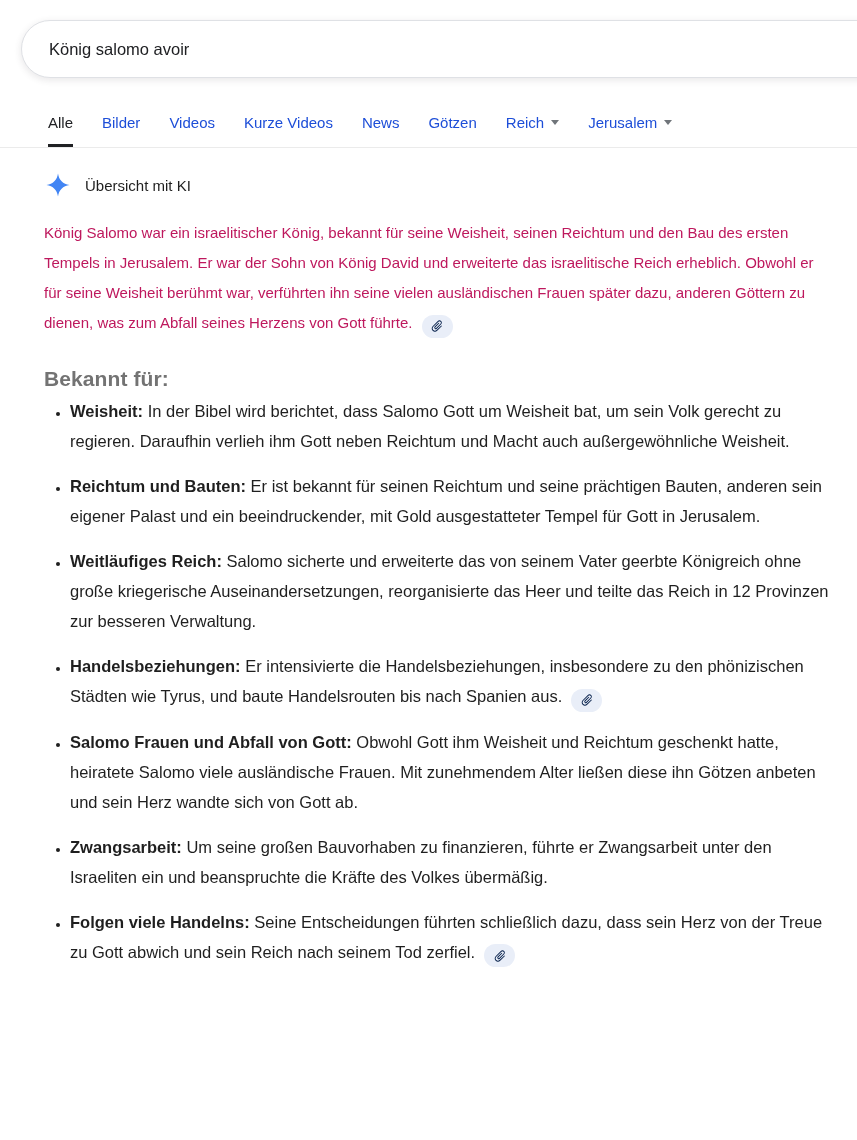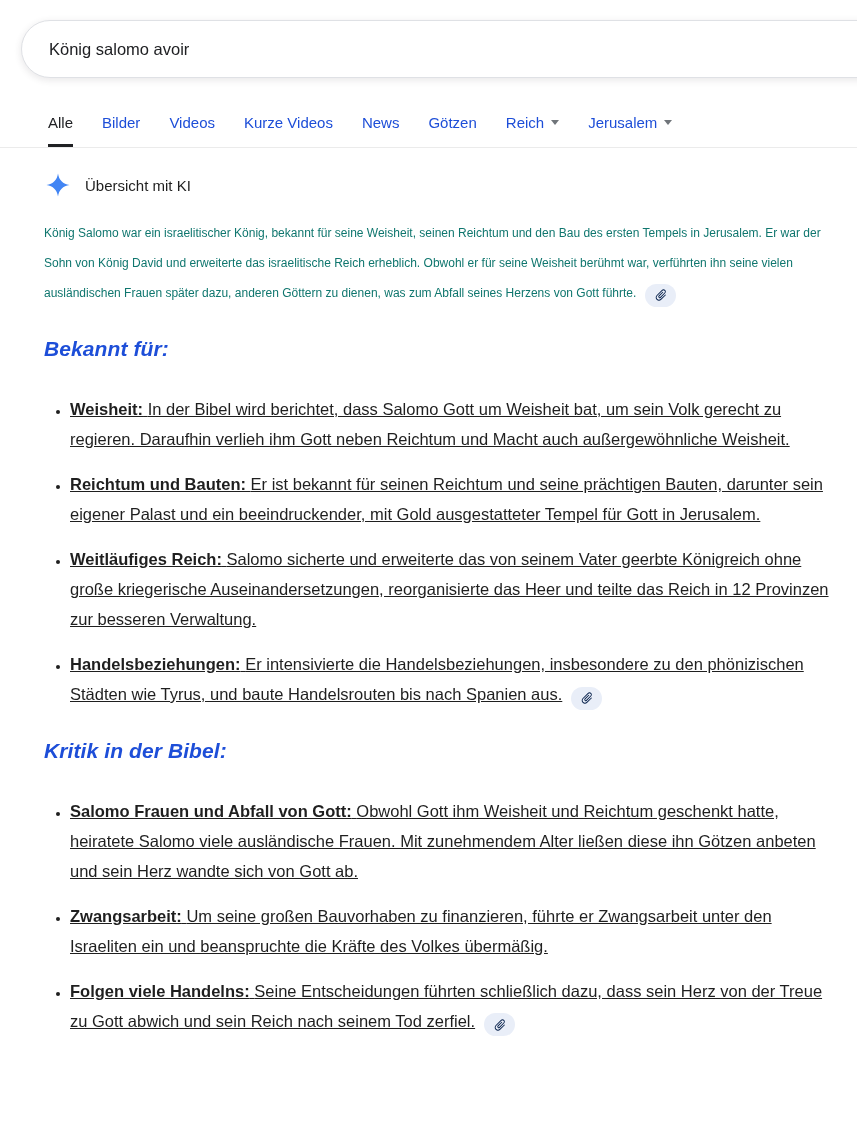--- a/index.html
+++ b/index.html
@@ -71,41 +71,39 @@
     display: flex;
     align-items: center;
     gap: 15px;
     padding-left: 2px;
   }
   .ai-header .label { font-size: 15px; color: #1f1f1f; }
   .sparkle { width: 24px; height: 24px; display: block; }
 
   .intro {
     margin-top: 21px;
-    font-size: 12px;
+    font-size: 15px;
     line-height: 30px;
-    color: #0f766e;
+    color: #be185d;
     max-width: 790px;
   }
 
   h2.section-heading {
     margin-top: 29px;
     font-size: 21px;
     font-weight: 700;
-    color: #1d4ed8;
+    color: #737373;
     letter-spacing: 0.1px;
-    font-style: italic;
   }
 
   ul.bullets {
-    margin-top: 33px;
+    margin-top: 5px;
     padding-left: 26px;
     max-width: 786px;
     list-style: disc;
-    text-decoration: underline;
   }
   ul.bullets li {
     font-size: 16.5px;
     line-height: 30px;
     margin-bottom: 15px;
     color: #1f1f1f;
   }
   ul.bullets li::marker { color: #1f1f1f; font-size: 12px; }
   .term { font-weight: 700; }
 
@@ -176,30 +174,29 @@
 
   <p class="intro"><span>König Salomo war ein israelitischer König, bekannt für seine Weisheit, seinen Reichtum und den Bau des ersten Tempels in Jerusalem. Er war der Sohn von König David und erweiterte das israelitische Reich erheblich. Obwohl er für seine Weisheit berühmt war, verführten ihn seine vielen ausländischen Frauen später dazu, anderen Göttern zu dienen, was zum Abfall seines Herzens von Gott führte.</span><span class="chip">
         <svg viewBox="0 0 24 24">
           <path d="M16.5 6v11.5c0 2.21-1.79 4-4 4s-4-1.79-4-4V5a2.5 2.5 0 0 1 5 0v10.5c0 .55-.45 1-1 1s-1-.45-1-1V6H10v9.5a2.5 2.5 0 0 0 5 0V5c0-2.21-1.79-4-4-4S7 2.79 7 5v12.5c0 3.04 2.46 5.5 5.5 5.5s5.5-2.46 5.5-5.5V6h-1.5z"></path>
         </svg>
       </span></p>
 
   <h2 class="section-heading">Bekannt für:</h2>
   <ul class="bullets">
     <li><span class="term">Weisheit:</span> <span>In der Bibel wird berichtet, dass Salomo Gott um Weisheit bat, um sein Volk gerecht zu regieren. Daraufhin verlieh ihm Gott neben Reichtum und Macht auch außergewöhnliche Weisheit.</span></li>
-    <li><span class="term">Reichtum und Bauten:</span> <span>Er ist bekannt für seinen Reichtum und seine prächtigen Bauten, darunter sein eigener Palast und ein beeindruckender, mit Gold ausgestatteter Tempel für Gott in Jerusalem.</span></li>
+    <li><span class="term">Reichtum und Bauten:</span> <span>Er ist bekannt für seinen Reichtum und seine prächtigen Bauten, anderen sein eigener Palast und ein beeindruckender, mit Gold ausgestatteter Tempel für Gott in Jerusalem.</span></li>
     <li><span class="term">Weitläufiges Reich:</span> <span>Salomo sicherte und erweiterte das von seinem Vater geerbte Königreich ohne große kriegerische Auseinandersetzungen, reorganisierte das Heer und teilte das Reich in 12 Provinzen zur besseren Verwaltung.</span></li>
     <li><span class="term">Handelsbeziehungen:</span> <span>Er intensivierte die Handelsbeziehungen, insbesondere zu den phönizischen Städten wie Tyrus, und baute Handelsrouten bis nach Spanien aus.</span><span class="chip">
           <svg viewBox="0 0 24 24">
             <path d="M16.5 6v11.5c0 2.21-1.79 4-4 4s-4-1.79-4-4V5a2.5 2.5 0 0 1 5 0v10.5c0 .55-.45 1-1 1s-1-.45-1-1V6H10v9.5a2.5 2.5 0 0 0 5 0V5c0-2.21-1.79-4-4-4S7 2.79 7 5v12.5c0 3.04 2.46 5.5 5.5 5.5s5.5-2.46 5.5-5.5V6h-1.5z"></path>
           </svg>
         </span></li>
   </ul>
 
-  <h2 class="section-heading">Kritik in der Bibel:</h2>
   <ul class="bullets">
     <li><span class="term">Salomo Frauen und Abfall von Gott:</span> <span>Obwohl Gott ihm Weisheit und Reichtum geschenkt hatte, heiratete Salomo viele ausländische Frauen. Mit zunehmendem Alter ließen diese ihn Götzen anbeten und sein Herz wandte sich von Gott ab.</span></li>
     <li><span class="term">Zwangsarbeit:</span> <span>Um seine großen Bauvorhaben zu finanzieren, führte er Zwangsarbeit unter den Israeliten ein und beanspruchte die Kräfte des Volkes übermäßig.</span></li>
     <li><span class="term">Folgen viele Handelns:</span> <span>Seine Entscheidungen führten schließlich dazu, dass sein Herz von der Treue zu Gott abwich und sein Reich nach seinem Tod zerfiel.</span><span class="chip">
           <svg viewBox="0 0 24 24">
             <path d="M16.5 6v11.5c0 2.21-1.79 4-4 4s-4-1.79-4-4V5a2.5 2.5 0 0 1 5 0v10.5c0 .55-.45 1-1 1s-1-.45-1-1V6H10v9.5a2.5 2.5 0 0 0 5 0V5c0-2.21-1.79-4-4-4S7 2.79 7 5v12.5c0 3.04 2.46 5.5 5.5 5.5s5.5-2.46 5.5-5.5V6h-1.5z"></path>
           </svg>
         </span></li>
   </ul>
 

